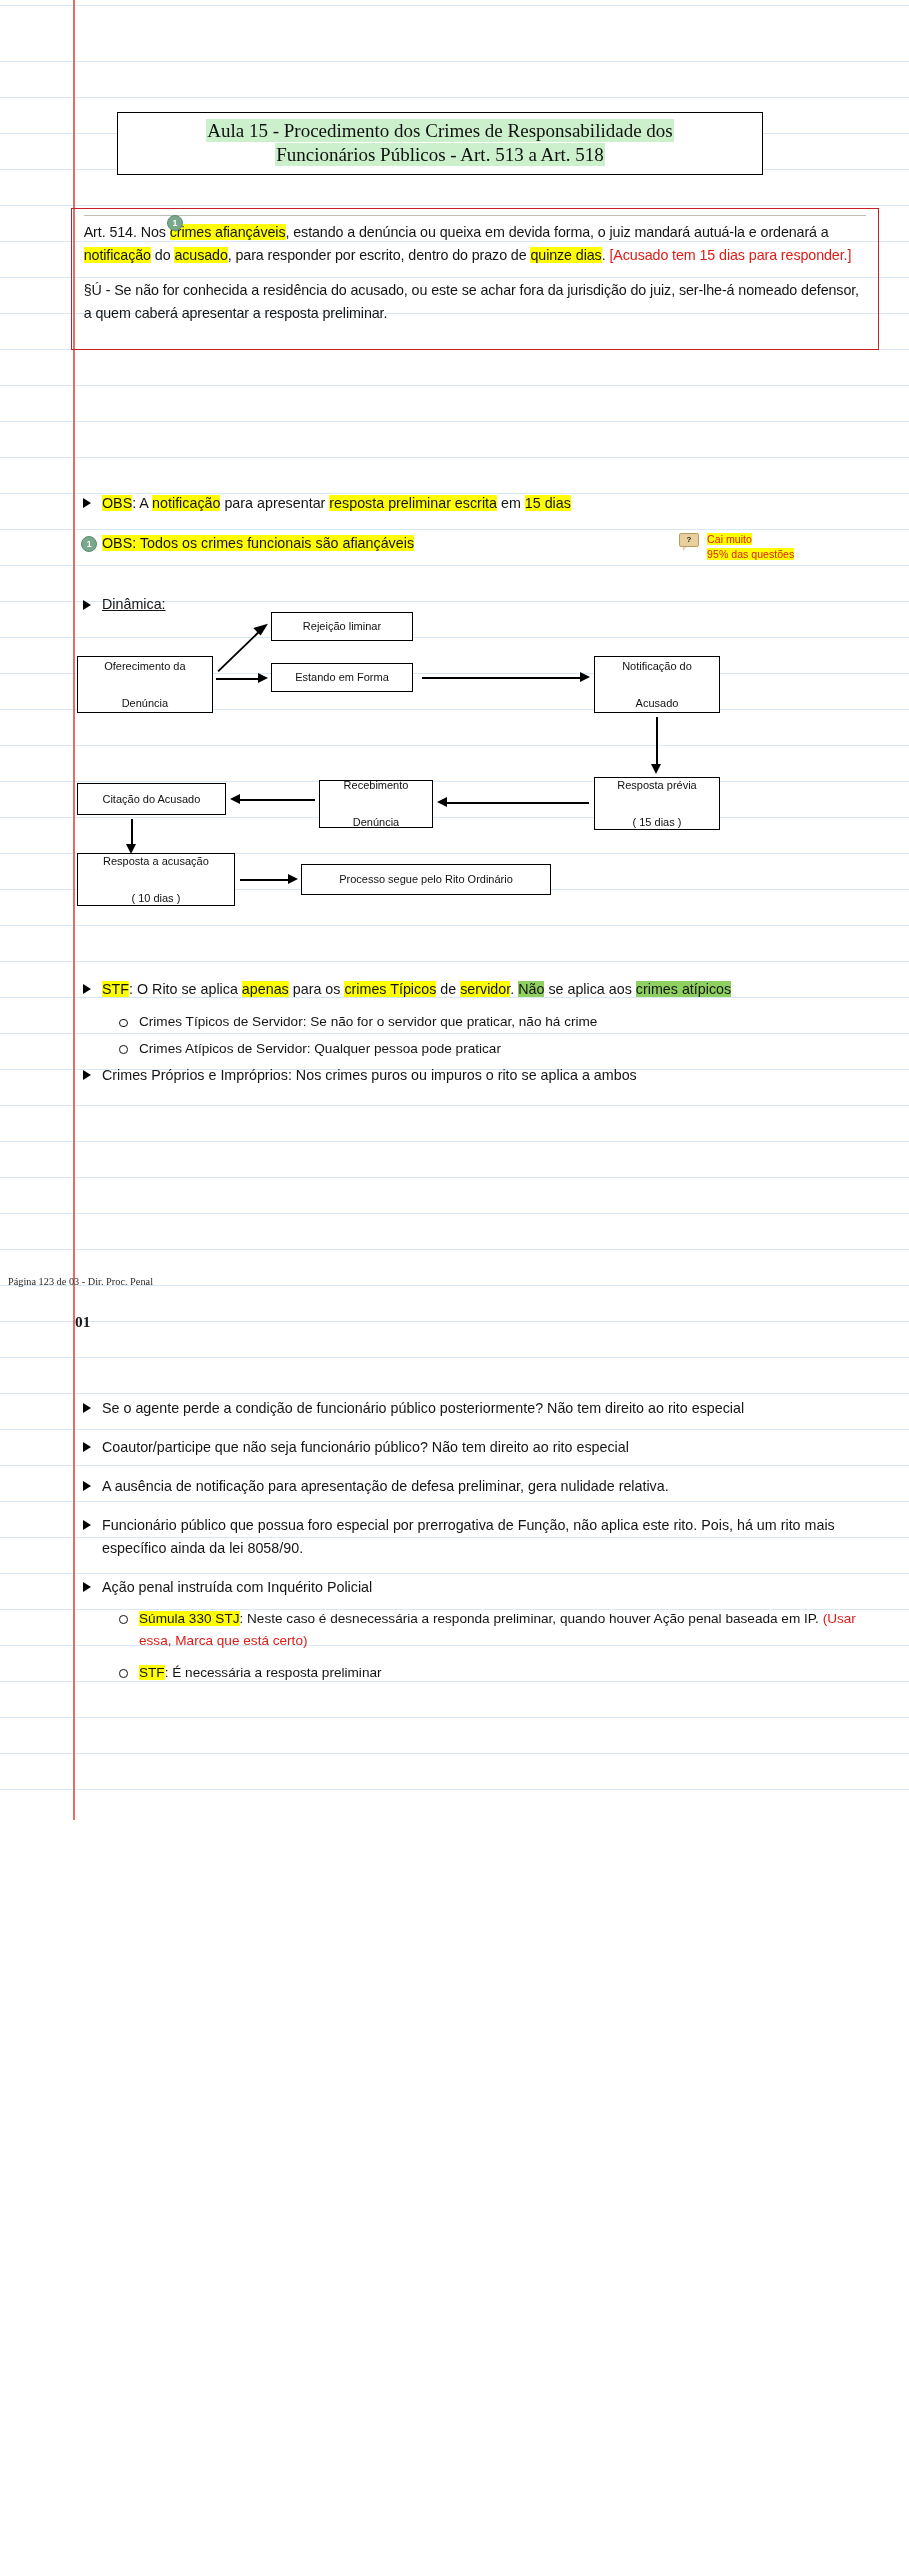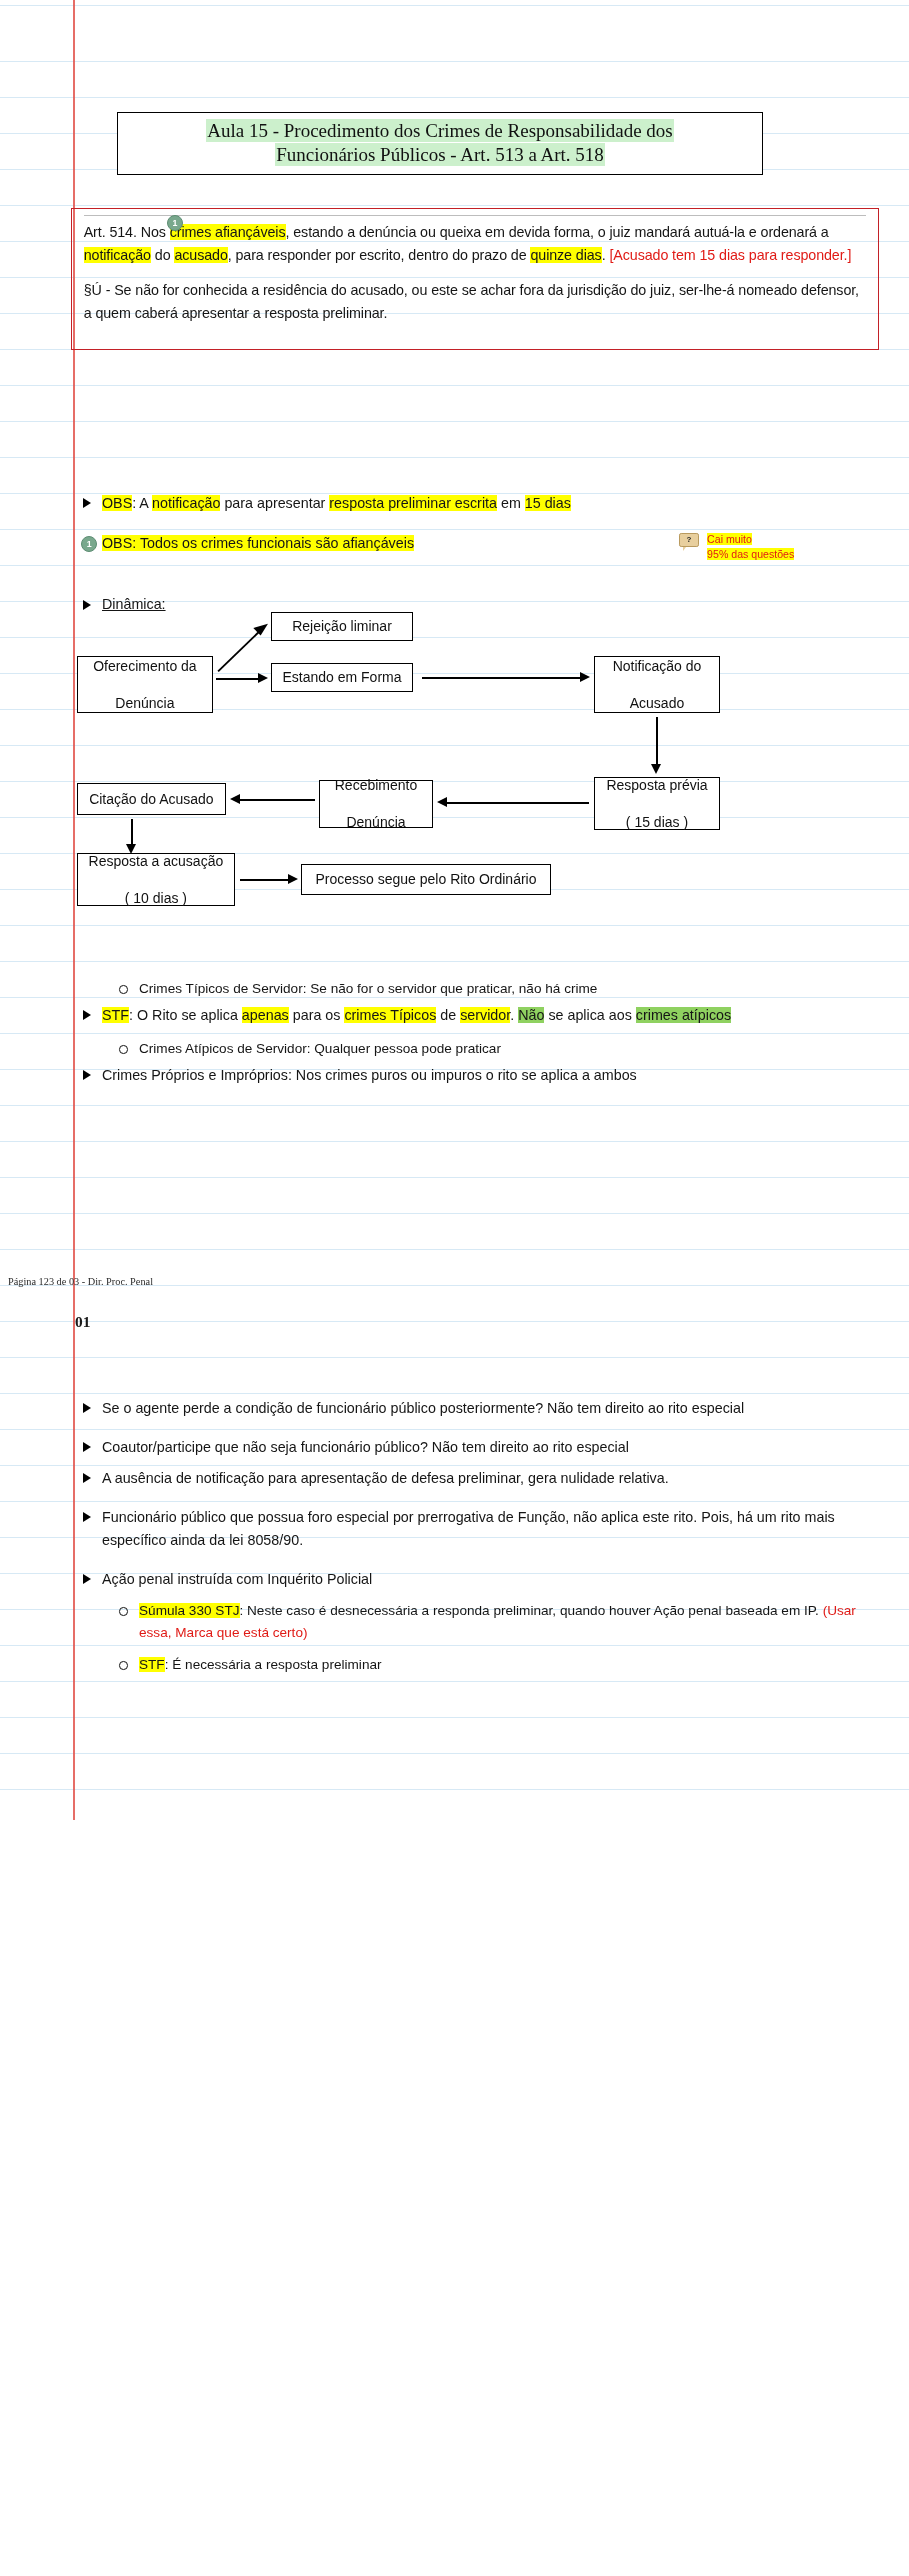--- a/index.html
+++ b/index.html
@@ -207,21 +207,21 @@
     left:71px;
     top:591px;
     width:808px;
     height:352px;
   }
   .fbox{
     position:absolute;
     border:1.9px solid #000000;
     box-sizing:border-box;
     background:#ffffff;
-    font-size:14px;
+    font-size:11px;
     line-height:18.4px;
     color:#111111;
     display:flex;
     align-items:center;
     justify-content:center;
     text-align:center;
     padding:2.9px 5.9px;
   }
   .fbox span{display:block;}
   .arrow{position:absolute;}
@@ -406,45 +406,45 @@
           <div class="head"></div>
       </div>
 
       <div class="arrow h-right" style="left:169px;top:283px;width:57px;height:11.7px;">
         <div class="shaft" style="width:48px;"></div>
           <div class="head"></div>
       </div>
     </div>
 
     <div class="obs-row" style="top:978px;">
+      <div class="bullet">
+        <span class="tri"></span><mark class="y">STF</mark><span>: O Rito se aplica </span><mark class="y">apenas</mark><span> para os </span><mark class="y">crimes Típicos</mark><span> de </span><mark class="y">servidor</mark><span>. </span><mark class="g">Não</mark><span> se aplica aos </span><mark class="g">crimes atípicos</mark>
+      </div>
+
       <div class="bullet lvl2">
         <span class="circ"></span><span>Crimes Típicos de Servidor: Se não for o servidor que praticar, não há crime</span>
-      </div>
-
-      <div class="bullet">
-        <span class="tri"></span><mark class="y">STF</mark><span>: O Rito se aplica </span><mark class="y">apenas</mark><span> para os </span><mark class="y">crimes Típicos</mark><span> de </span><mark class="y">servidor</mark><span>. </span><mark class="g">Não</mark><span> se aplica aos </span><mark class="g">crimes atípicos</mark>
       </div>
       <div class="bullet lvl2">
         <span class="circ"></span><span>Crimes Atípicos de Servidor: Qualquer pessoa pode praticar</span>
       </div>
 
       <div class="bullet" style="margin-top:4.4px;">
         <span class="tri"></span><span>Crimes Próprios e Impróprios: Nos crimes puros ou impuros o rito se aplica a ambos</span>
       </div>
     </div>
 
     <div class="footer" style="top:1276px;">Página 123 de 03 - Dir. Proc. Penal</div>
 
     <div class="pagenum" style="top:1313px;font-weight:bold;">01</div>
 
     <div class="obs-row" style="top:1397px;">
       <div class="bullet" style="margin-bottom:16px;">
         <span class="tri"></span><span>Se o agente perde a condição de funcionário público posteriormente? Não tem direito ao rito especial</span>
       </div>
-      <div class="bullet" style="margin-bottom:8px;">
+      <div class="bullet" style="margin-bottom:16px;">
         <span class="tri"></span><span>Coautor/participe que não seja funcionário público? Não tem direito ao rito especial</span>
       </div>
       <div class="bullet" style="margin-bottom:16px;">
         <span class="tri"></span><span>A ausência de notificação para apresentação de defesa preliminar, gera nulidade relativa.</span>
       </div>
       <div class="bullet" style="margin-bottom:16px;">
         <span class="tri"></span><span>Funcionário público que possua foro especial por prerrogativa de Função, não aplica este rito. Pois, há um rito mais específico ainda da lei 8058/90.</span>
       </div>
       <div class="bullet" style="margin-bottom:8.8px;">
         <span class="tri"></span><span>Ação penal instruída com Inquérito Policial</span>

